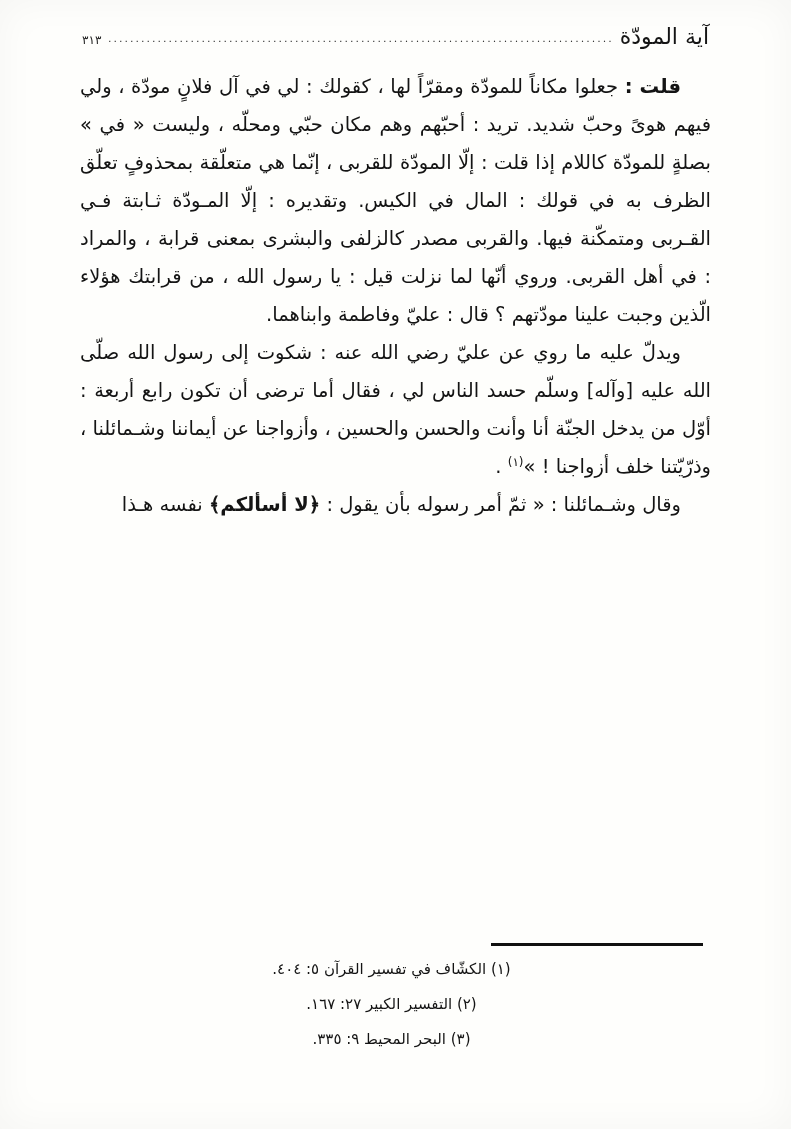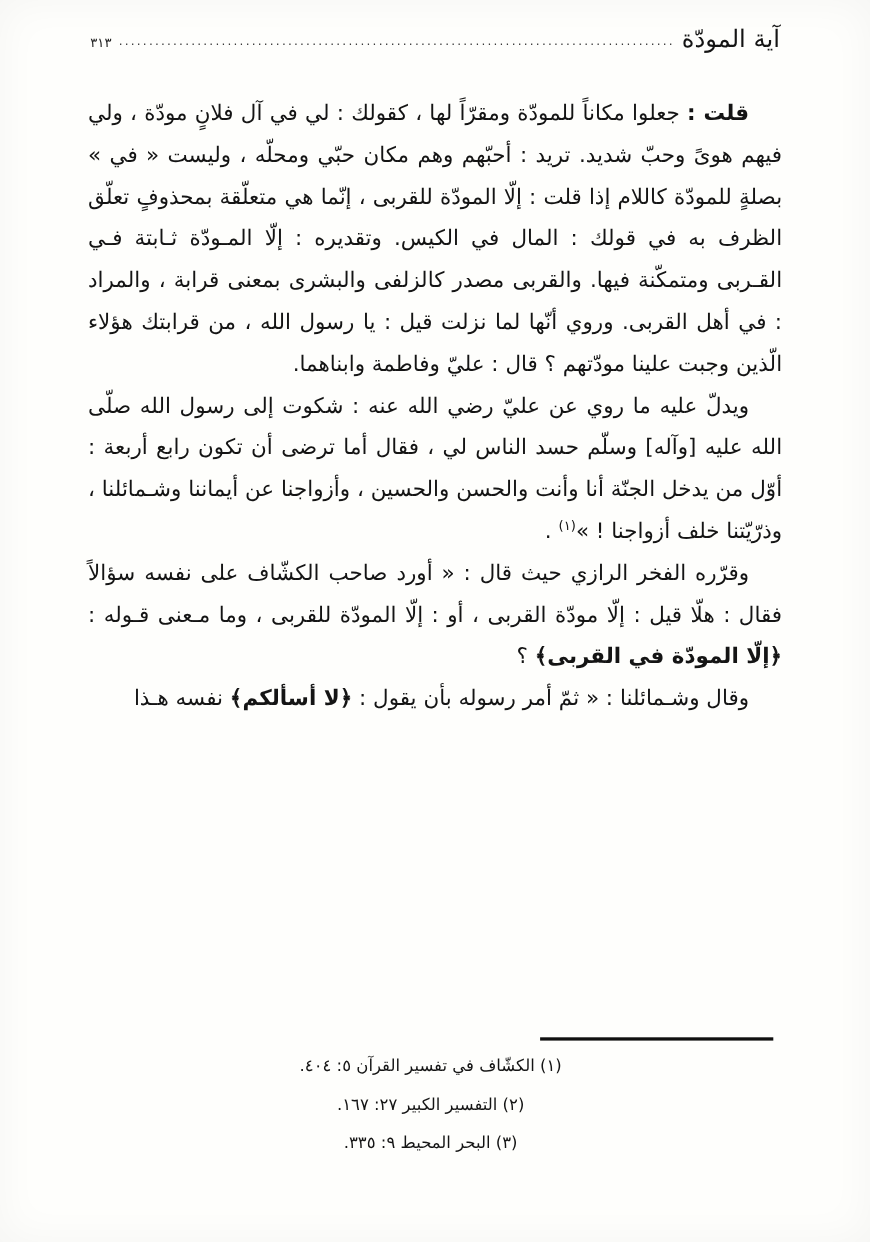--- a/index.html
+++ b/index.html
@@ -44,21 +44,21 @@
     transform: translateY(-2px);
   }
   .page-number {
     flex: 0 0 auto;
     font-size: 12px;
     color: #222;
   }
   
   .body-text {
     position: absolute;
-    top: 84px;
+    top: 68px;
     right: 80px;
     left: 80px;
     font-size: 19.5px;
     line-height: 38px;
     text-align: justify;
   }
   .body-text p {
     margin: 0;
     text-indent: 30px;
   }
@@ -98,21 +98,20 @@
     <span class="leader">...........................................................................................................................................................</span>
     <span class="page-number">٣١٣</span>
   </div>
 
   <div class="body-text">
 
     <p><span class="seg-bold">قلت :</span><span> جعلوا مكاناً للمودّة ومقرّاً لها ، كقولك : لي في آل فلانٍ مودّة ، ولي فيهم هوىً وحبّ شديد. تريد : أحبّهم وهم مكان حبّي ومحلّه ، وليست « في » بصلةٍ للمودّة كاللام إذا قلت : إلّا المودّة للقربى ، إنّما هي متعلّقة بمحذوفٍ تعلّق الظرف به في قولك : المال في الكيس. وتقديره : إلّا المـودّة ثـابتة فـي القـربى ومتمكّنة فيها. والقربى مصدر كالزلفى والبشرى بمعنى قرابة ، والمراد : في أهل القربى. وروي أنّها لما نزلت قيل : يا رسول الله ، من قرابتك هؤلاء الّذين وجبت علينا مودّتهم ؟ قال : عليّ وفاطمة وابناهما.</span></p>
 
     <p><span>ويدلّ عليه ما روي عن عليّ رضي الله عنه : شكوت إلى رسول الله صلّى الله عليه [وآله] وسلّم حسد الناس لي ، فقال أما ترضى أن تكون رابع أربعة : أوّل من يدخل الجنّة أنا وأنت والحسن والحسين ، وأزواجنا عن أيماننا وشـمائلنا ، وذرّيّتنا خلف أزواجنا ! »</span><span class="seg-sup">(١)</span><span> .</span></p>
 
-    <p><span>وقرّره الفخر الرازي حيث قال : « أورد صاحب الكشّاف على نفسه سؤالاً فقال : هلّا قيل : إلّا مودّة القربى ، أو : إلّا المودّة للقربى ، وما مـعنى قـوله : </span><span class="seg-bold">﴿إلّا المودّة في القربى﴾</span><span> ؟</span></p>
 
 
 
     <p><span>وقال وشـمائلنا : « ثمّ أمر رسوله بأن يقول : </span><span class="seg-bold">﴿لا أسألكم﴾</span><span> نفسه هـذا</span></p>
 
   </div>
 
   <div class="footnote-sep"></div>
 
   <div class="footnotes">

